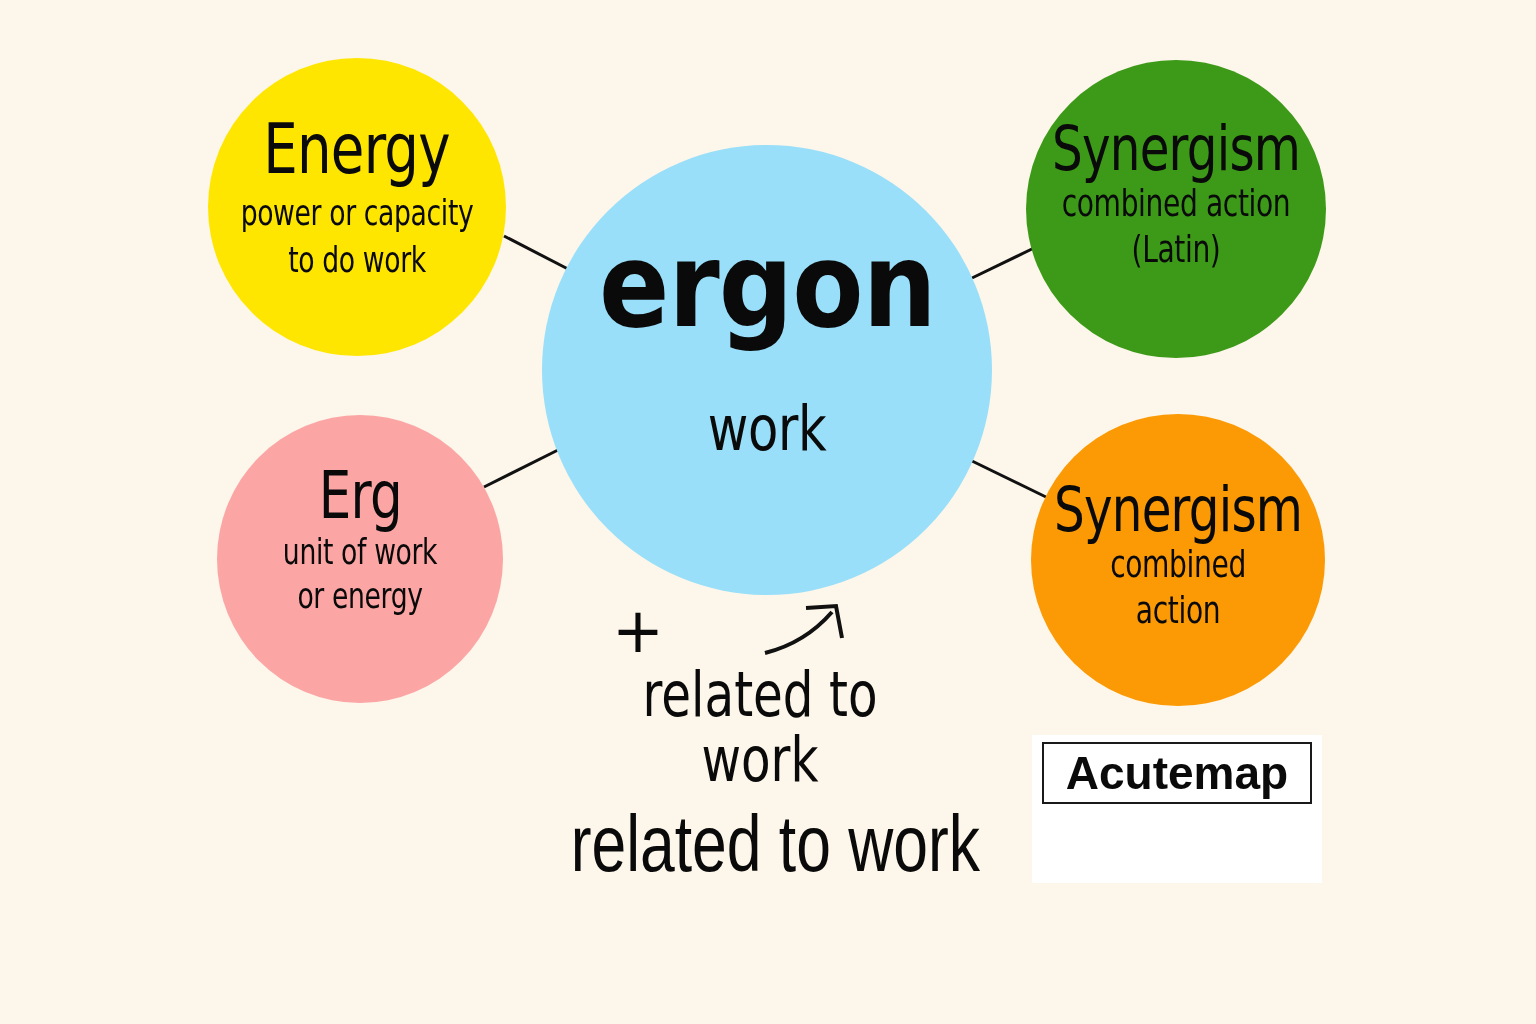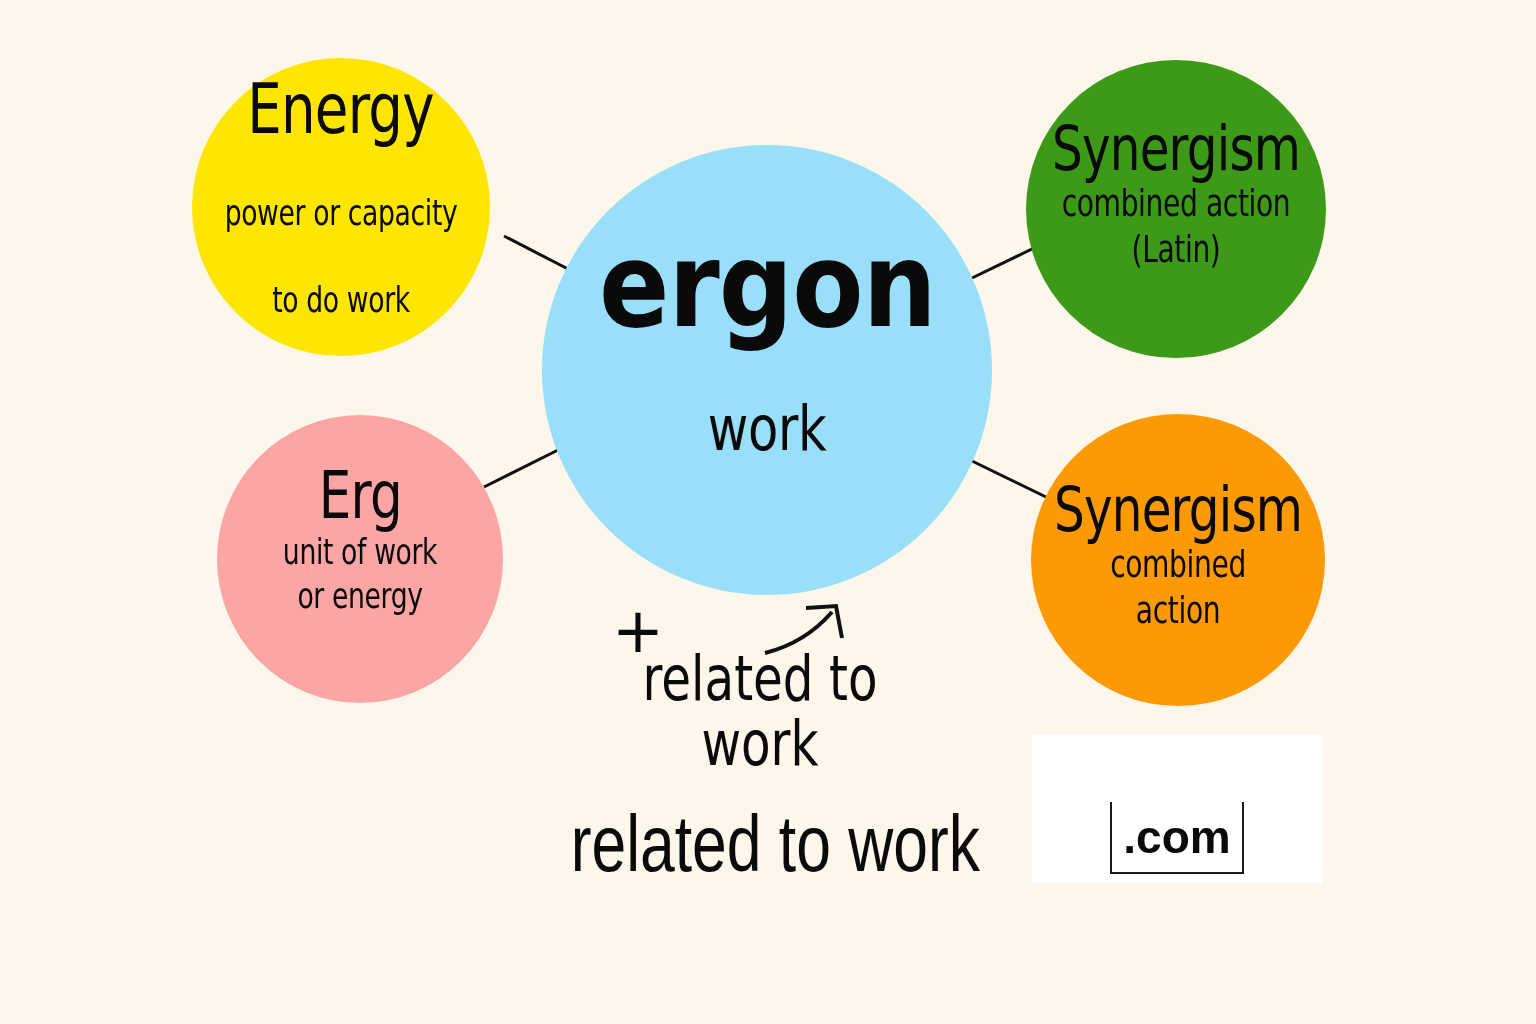--- a/index.html
+++ b/index.html
@@ -16,21 +16,21 @@
       text-align: center; box-sizing: border-box;
     }
     .circle .title {
       font-family: "DejaVu Sans", sans-serif;
       transform: scaleX(0.78); letter-spacing: -1px; line-height: 1.05;
     }
     .circle .sub {
       font-family: "DejaVu Sans", sans-serif;
       transform: scaleX(0.74); letter-spacing: -0.5px; line-height: 1.2;
     }
-    #c-energy { left: 192px; top: 58px; width: 298px; height: 298px; gap: 40px; }
+    #c-energy { left: 208px; top: 58px; width: 298px; height: 298px; }
     #c-energy .title { font-size: 70px; margin-top: -20px; }
     #c-energy .sub { font-size: 36px; width: 380px; margin-top: 4px; }
 
     #c-erg { left: 217px; top: 415px; width: 286px; height: 288px; }
     #c-erg .title { font-size: 66px; margin-top: -40px; }
     #c-erg .sub { font-size: 36px; width: 300px; margin-top: 0px; }
 
     #c-ergon { left: 542px; top: 145px; width: 450px; height: 450px; gap: 40px; }
     #c-ergon .title { font-size: 118px; font-weight: bold; transform: scaleX(0.88); margin-top: -50px; }
     #c-ergon .sub { font-size: 62px; transform: scaleX(0.8); margin-top: 4px; }
@@ -42,21 +42,21 @@
     #c-syn2 { left: 1031px; top: 414px; width: 294px; height: 292px; }
     #c-syn2 .title { font-size: 62px; margin-top: -10px; }
     #c-syn2 .sub { font-size: 38px; width: 300px; margin-top: 0px; }
 
     .plus {
       position: absolute; left: 612px; top: 600px;
       font-family: "DejaVu Sans", sans-serif; font-size: 62px; line-height: 1;
     }
     .arrow { position: absolute; left: 760px; top: 598px; width: 90px; height: 60px; }
     .related-stack {
-      position: absolute; left: 600px; top: 646px; width: 320px; text-align: center;
+      position: absolute; left: 600px; top: 662px; width: 320px; text-align: center;
       font-family: "DejaVu Sans", sans-serif; font-size: 62px; line-height: 1.05;
     }
     .related-stack span { display: block; transform: scaleX(0.78); }
     .related-big {
       position: absolute; left: 470px; top: 800px; width: 610px; text-align: center;
       font-family: Liberation Sans, sans-serif; font-size: 80px; line-height: 1.1;
     }
     .related-big span { display: inline-block; transform: scaleX(0.78); }
 
     .logo {
@@ -125,14 +125,14 @@
 <div class="related-stack">
   <span>related to</span>
   <span>work</span>
 </div>
 
 <div class="related-big">
   <span>related to work</span>
 </div>
 
 <div class="logo">
-  <div class="box2">.com</div>
+  <div class="box1">Acutemap</div>
 </div>
 
 </body></html>

